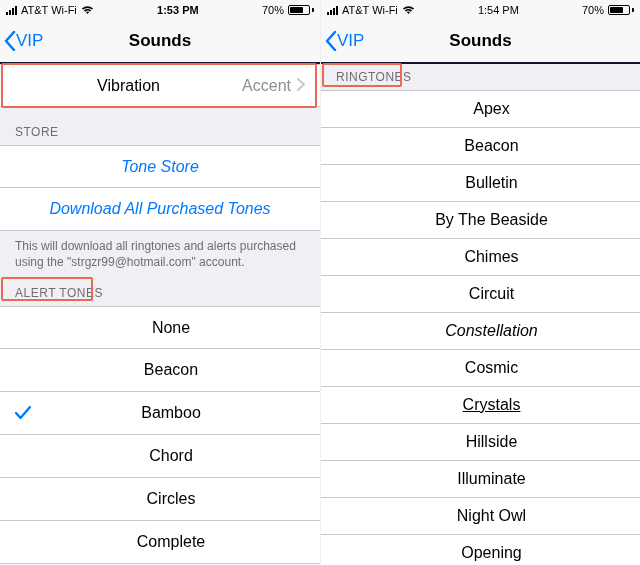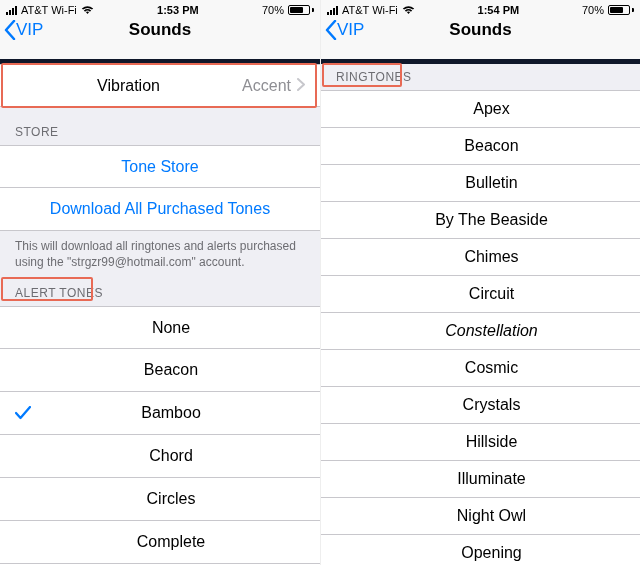--- a/index.html
+++ b/index.html
@@ -43,23 +43,23 @@
   .battery { display: flex; align-items: center; gap: 2px; }
   .batt-shell {
     width: 22px; height: 10px; border: 1px solid #000; border-radius: 2px;
     padding: 1px; position: relative;
   }
   .batt-fill { height: 100%; width: 70%; background: #000; border-radius: 1px; }
   .batt-tip { width: 2px; height: 4px; background: #000; border-radius: 0 1px 1px 0; }
   .nav-bar {
     height: 44px;
     background: #f8f8f8;
-    border-bottom: 5px solid #0f172a;
+    border-bottom: 2px solid #0f172a;
     display: flex;
-    align-items: flex-start;
+    align-items: center;
     position: relative;
   }
   .nav-back {
     display: flex; align-items: center; color: #007aff;
     font-size: 17px; padding-left: 4px; cursor: pointer;
   }
   .nav-back svg { width: 12px; height: 20px; }
   .nav-title {
     position: absolute; left: 0; right: 0; text-align: center;
     font-size: 17px; font-weight: 600; pointer-events: none;
@@ -71,21 +71,21 @@
     display: flex;
     align-items: center;
     background: #fff;
     border-bottom: 1px solid #c8c7cc;
     font-size: 16px;
   }
   .cell.first { border-top: 1px solid #c8c7cc; }
   .cell .label { flex: 1; text-align: center; }
   .cell .value { color: #8e8e93; margin-right: 6px; }
   .cell .chev { color: #c7c7cc; }
-  .cell.link .label { color: #007aff; }
+  .cell.link .label { color: #007aff; font-style: italic; }
   .section-header {
     background: #efeff4;
     padding: 18px 15px 6px 15px;
     font-size: 12px;
     letter-spacing: 0.5px;
     color: #6d6d72;
     text-transform: uppercase;
   }
   .section-header.tight { padding-top: 8px; }
   .section-footer {
@@ -215,21 +215,21 @@
           <span></span>
           <span></span>
           <span></span>
           <span></span>
         </span>
       <span>AT&amp;T Wi-Fi</span>
       <svg class="wifi-icon" viewBox="0 0 16 12">
           <path d="M8 11 L6 8.5 Q8 7 10 8.5 Z M3.5 6.5 Q8 3 12.5 6.5 L11 8 Q8 5.5 5 8 Z M1 4 Q8 -1 15 4 L13.5 5.5 Q8 1.5 2.5 5.5 Z" fill="#000"></path>
         </svg>
     </div>
-    <div style="font-weight:700">1:54 PM</div>
+    <div style="font-weight:400">1:54 PM</div>
     <div class="status-right">
       <span>70%</span>
       <div class="battery">
         <div class="batt-shell">
             <div class="batt-fill"></div>
           </div>
           <div class="batt-tip"></div>
       </div>
     </div>
   </div>
@@ -271,21 +271,21 @@
           <span class="label">Circuit</span>
         </div>
         <div class="cell check-cell" style="min-height: 37px; padding-top: 9px; padding-bottom: 9px; font-style: italic;">
           <span class="check-slot"></span>
           <span class="label">Constellation</span>
         </div>
         <div class="cell check-cell" style="min-height: 37px; padding-top: 9px; padding-bottom: 9px;">
           <span class="check-slot"></span>
           <span class="label">Cosmic</span>
         </div>
-        <div class="cell check-cell" style="min-height: 37px; padding-top: 9px; padding-bottom: 9px;">
+        <div class="cell check-cell" style="min-height: 37px; padding-top: 9px; padding-bottom: 9px; text-decoration: underline;">
           <span class="check-slot"></span>
           <span class="label">Crystals</span>
         </div>
         <div class="cell check-cell" style="min-height: 37px; padding-top: 9px; padding-bottom: 9px;">
           <span class="check-slot"></span>
           <span class="label">Hillside</span>
         </div>
         <div class="cell check-cell" style="min-height: 37px; padding-top: 9px; padding-bottom: 9px;">
           <span class="check-slot"></span>
           <span class="label">Illuminate</span>

